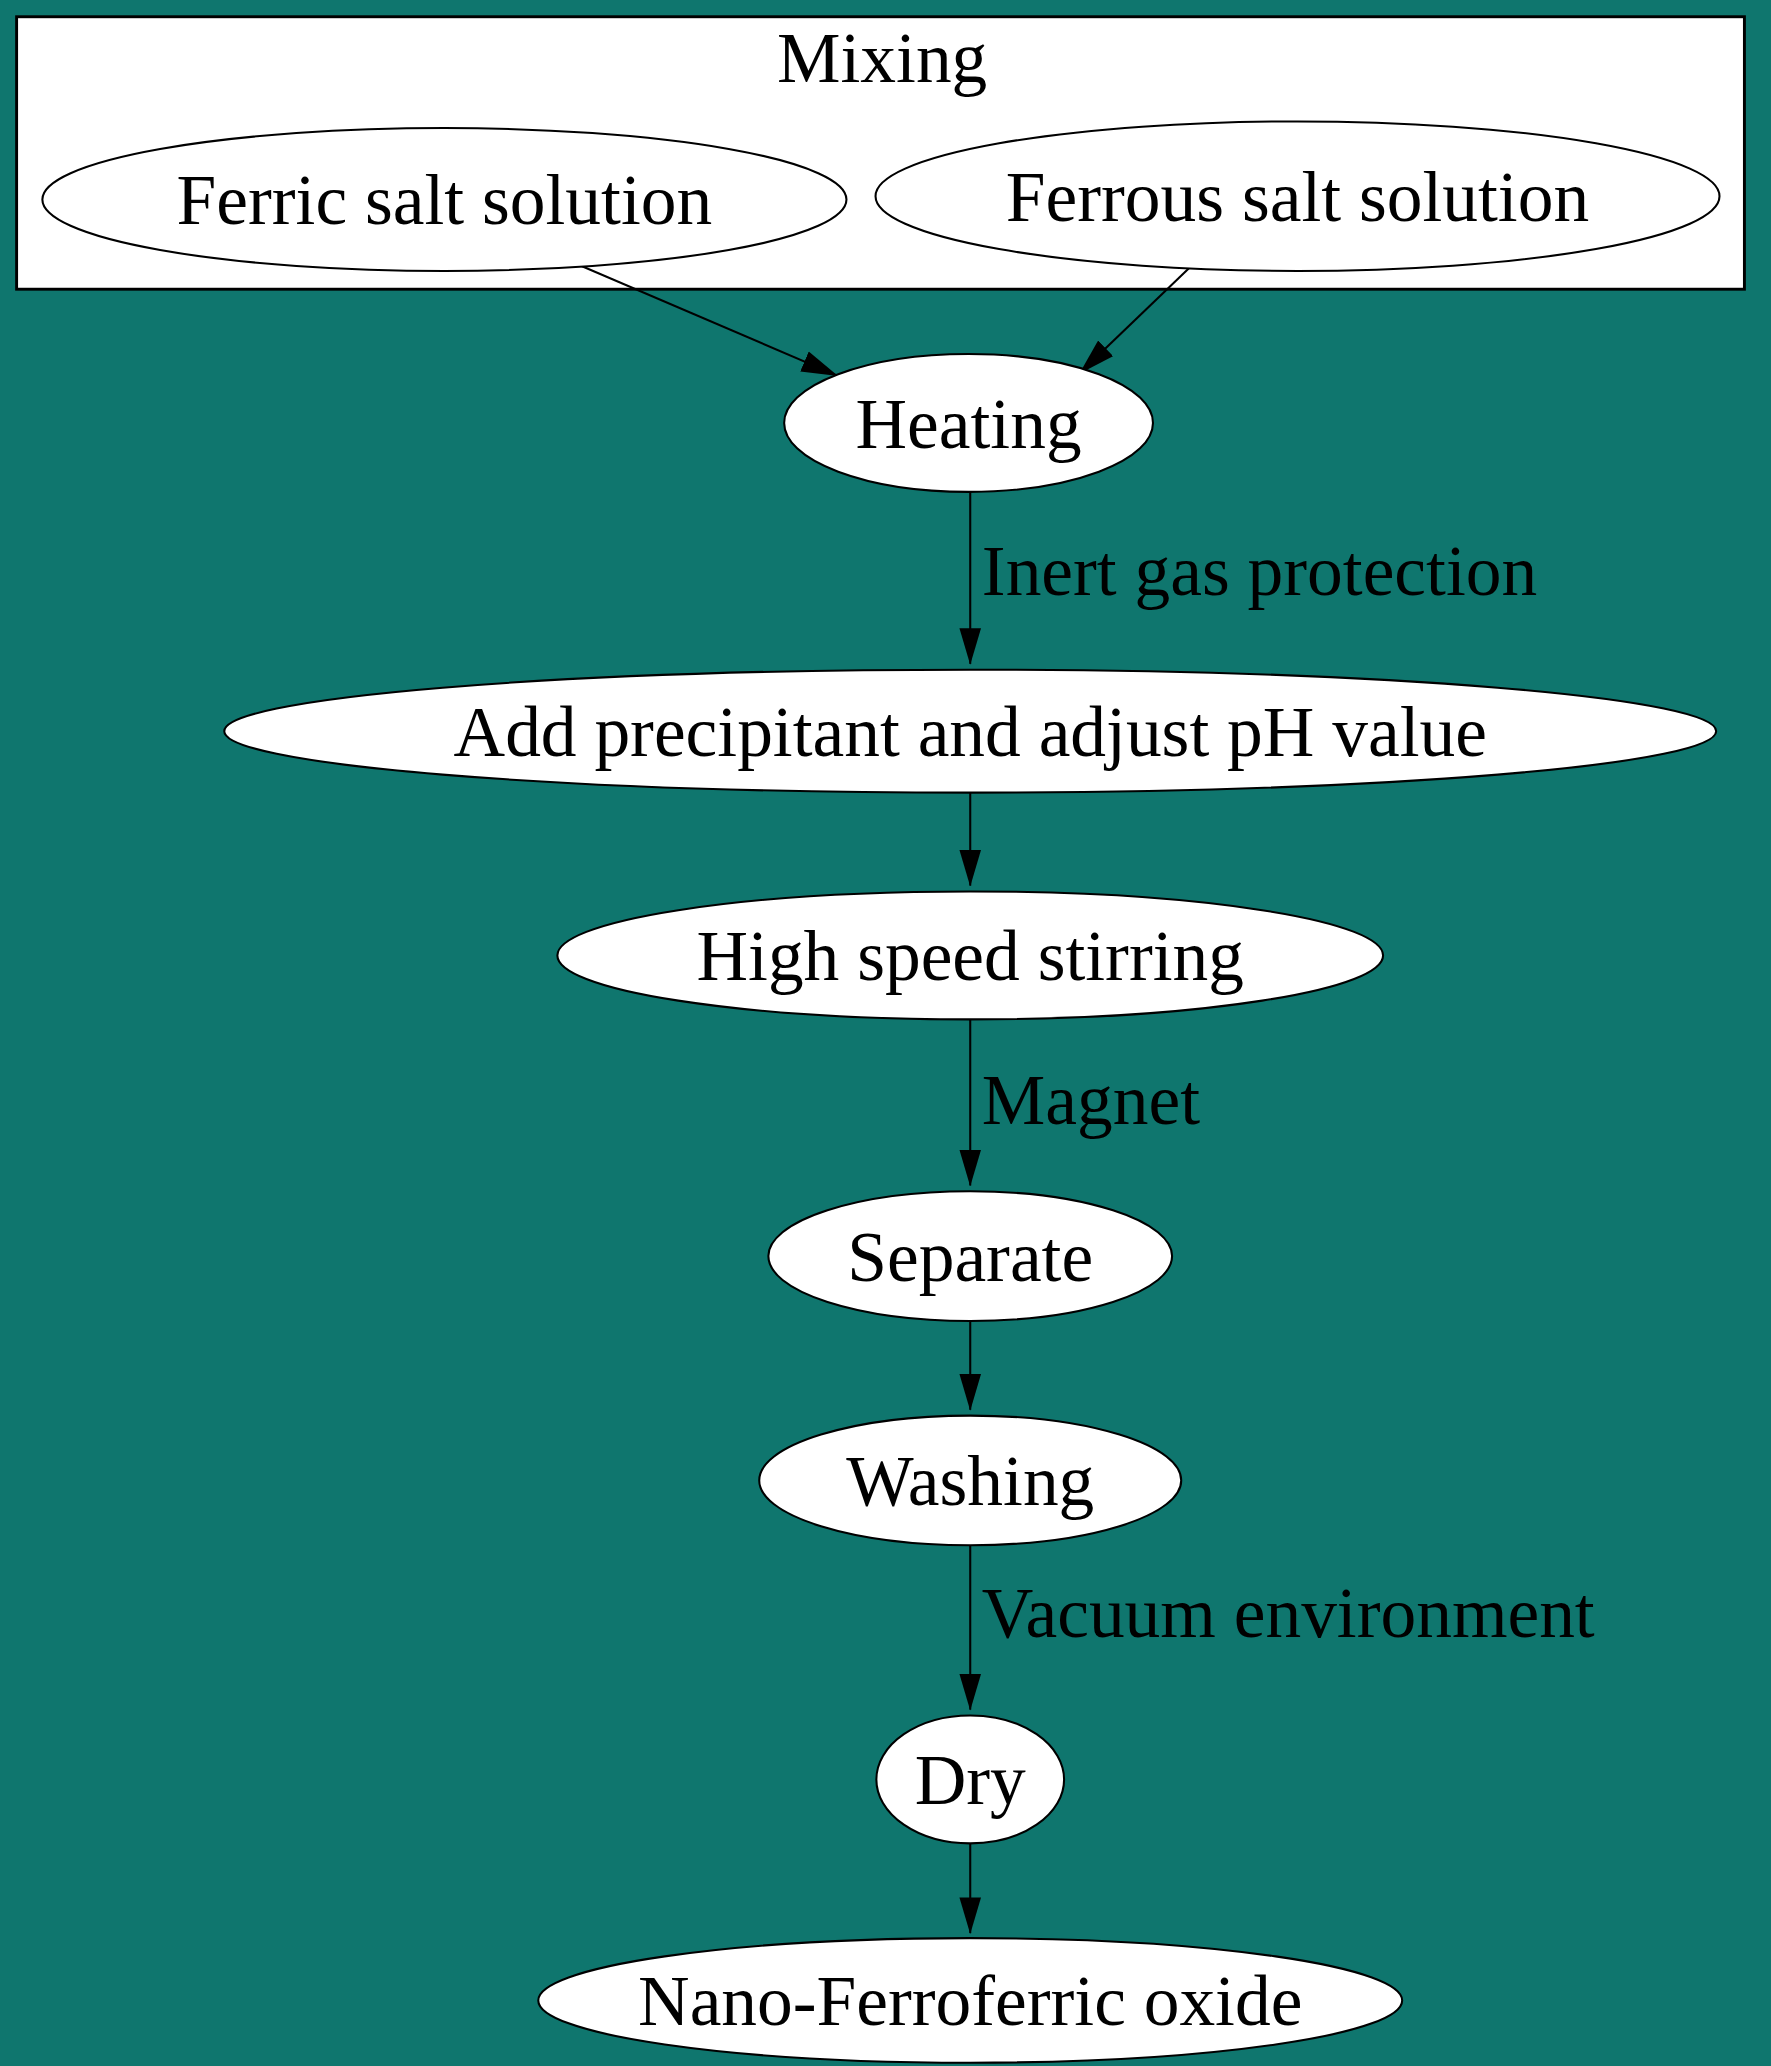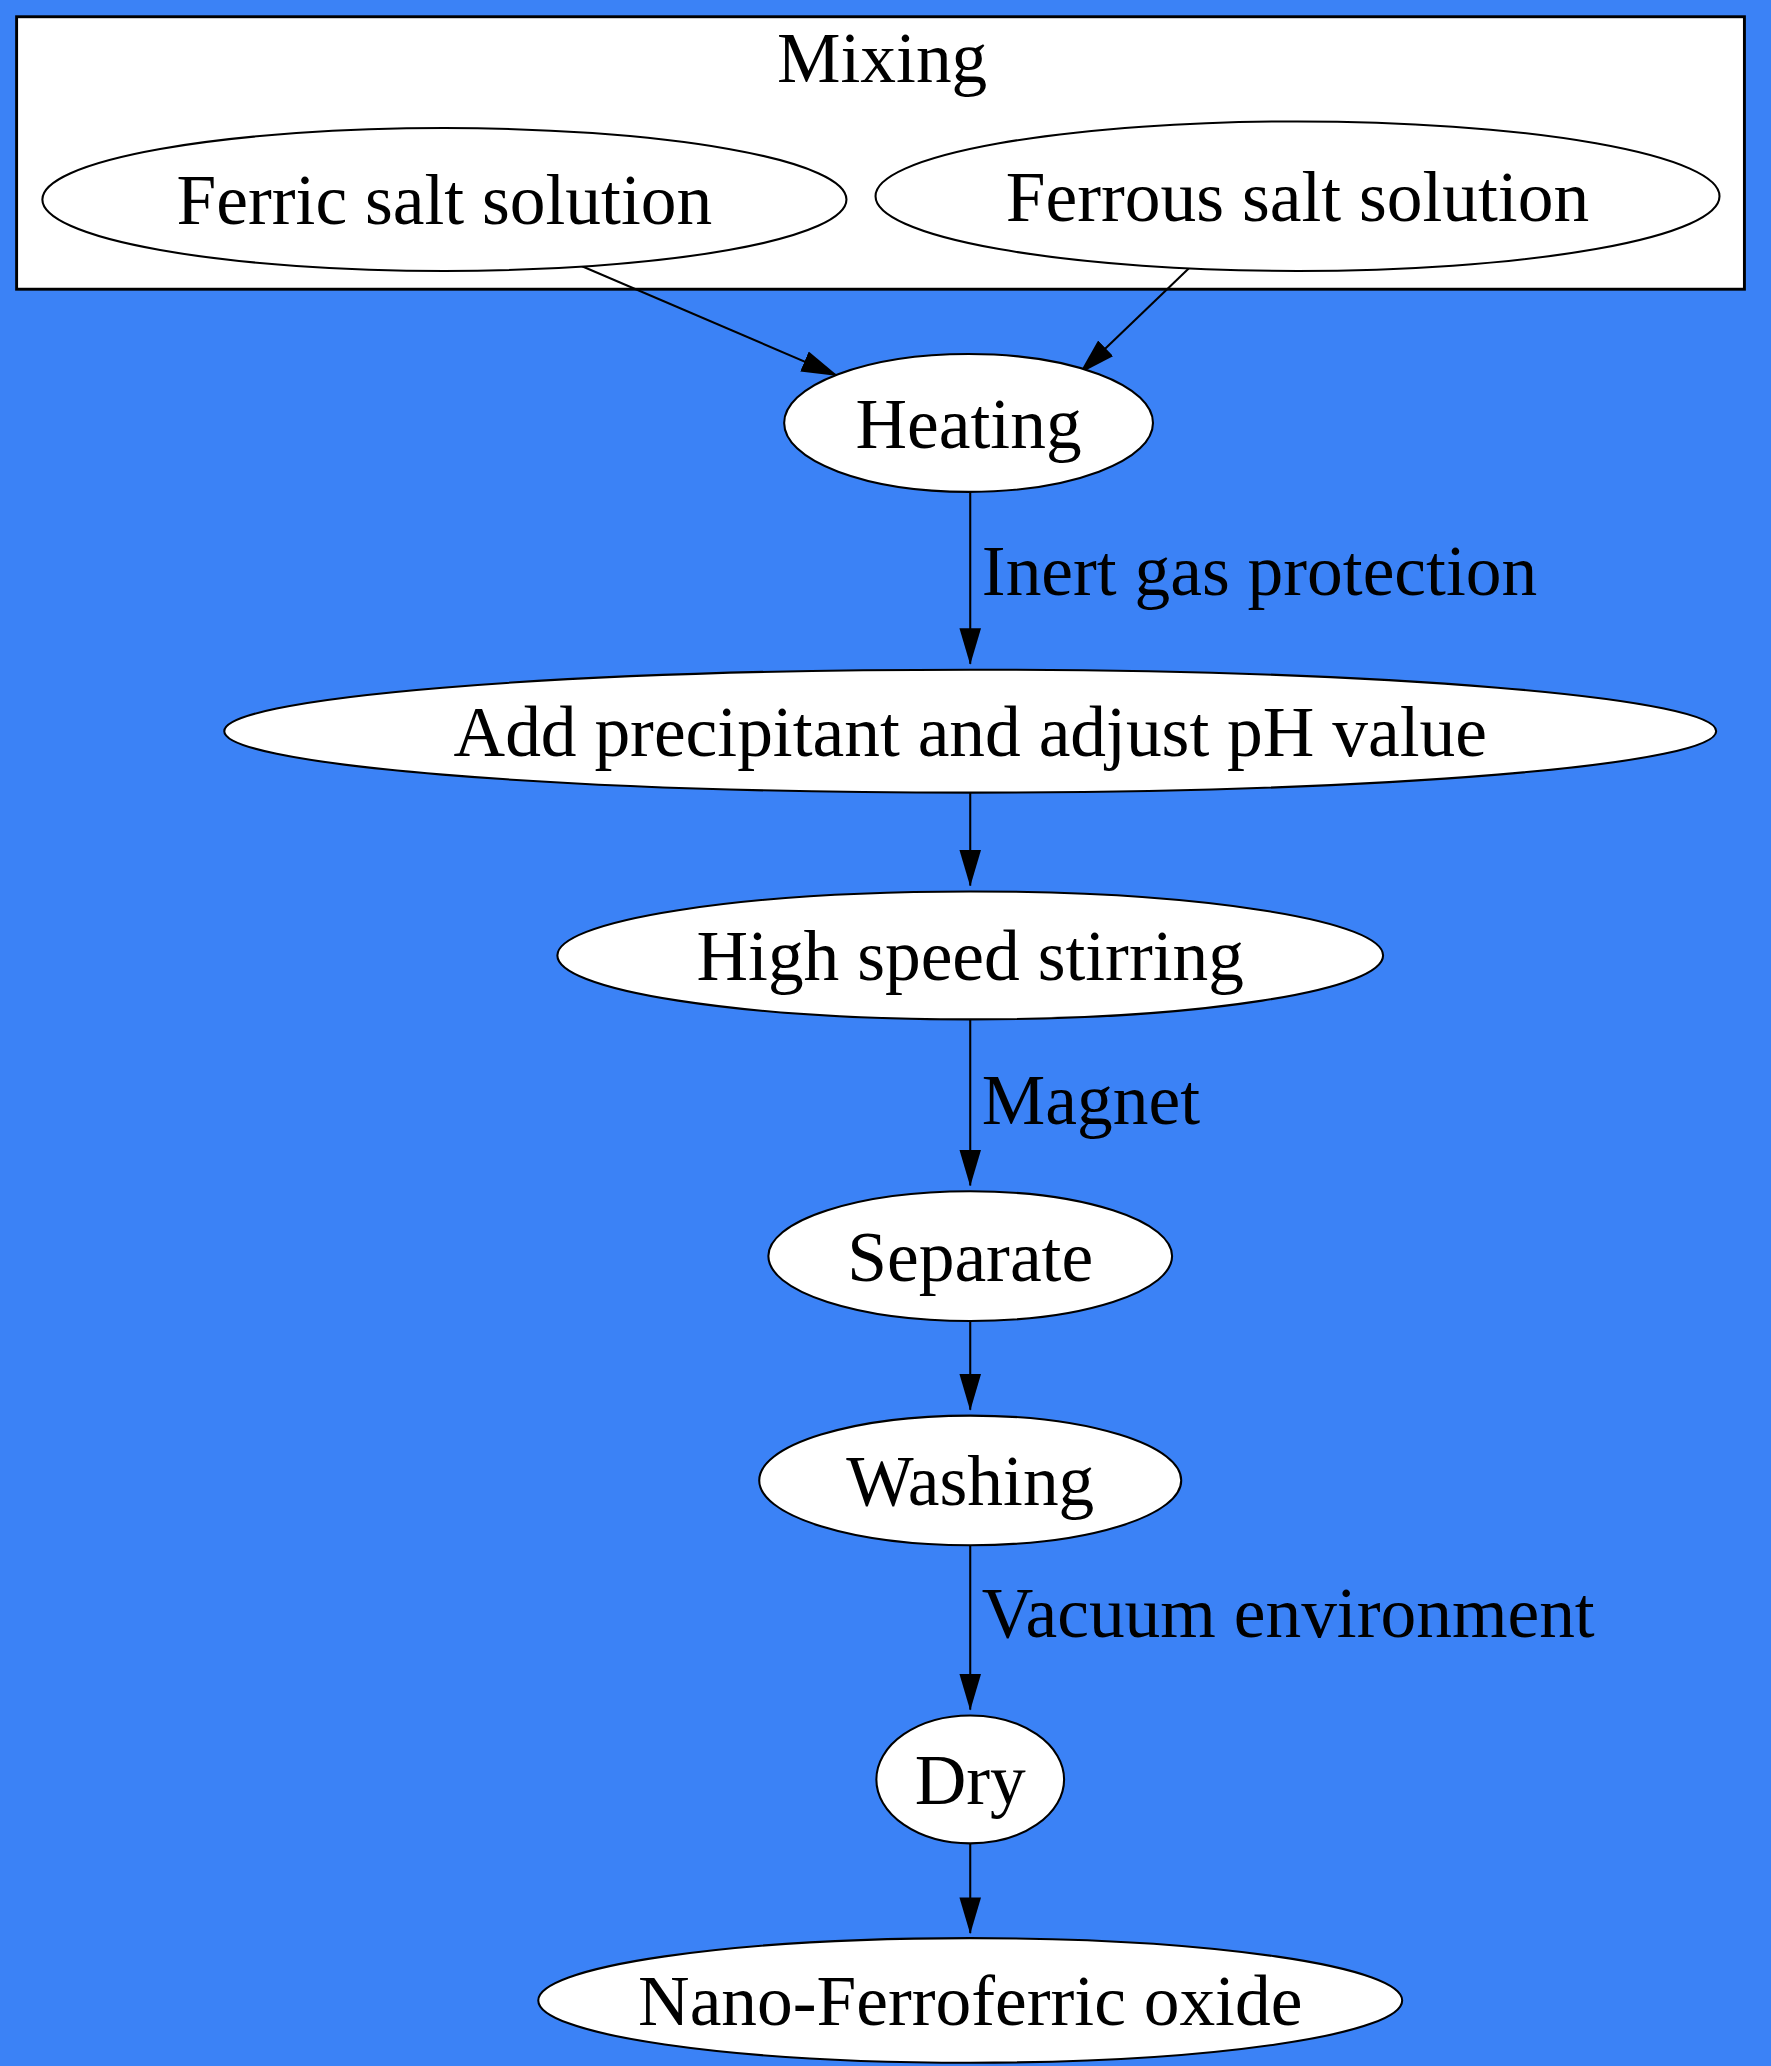--- a/index.html
+++ b/index.html
@@ -3,21 +3,21 @@
 <meta charset="utf-8">
 <style>
   html, body {
     margin: 0;
     padding: 0;
     background: #ffffff;
   }
   .stage {
     width: 1771px;
     height: 2067px;
-    background: #3b82f6;
+    background: #0f766e;
     position: relative;
   }
   svg.flowchart {
     display: block;
     width: 1771px;
     height: 2067px;
   }
   .node-shape, .cluster-box {
     fill: #ffffff;
     stroke: #000000;

